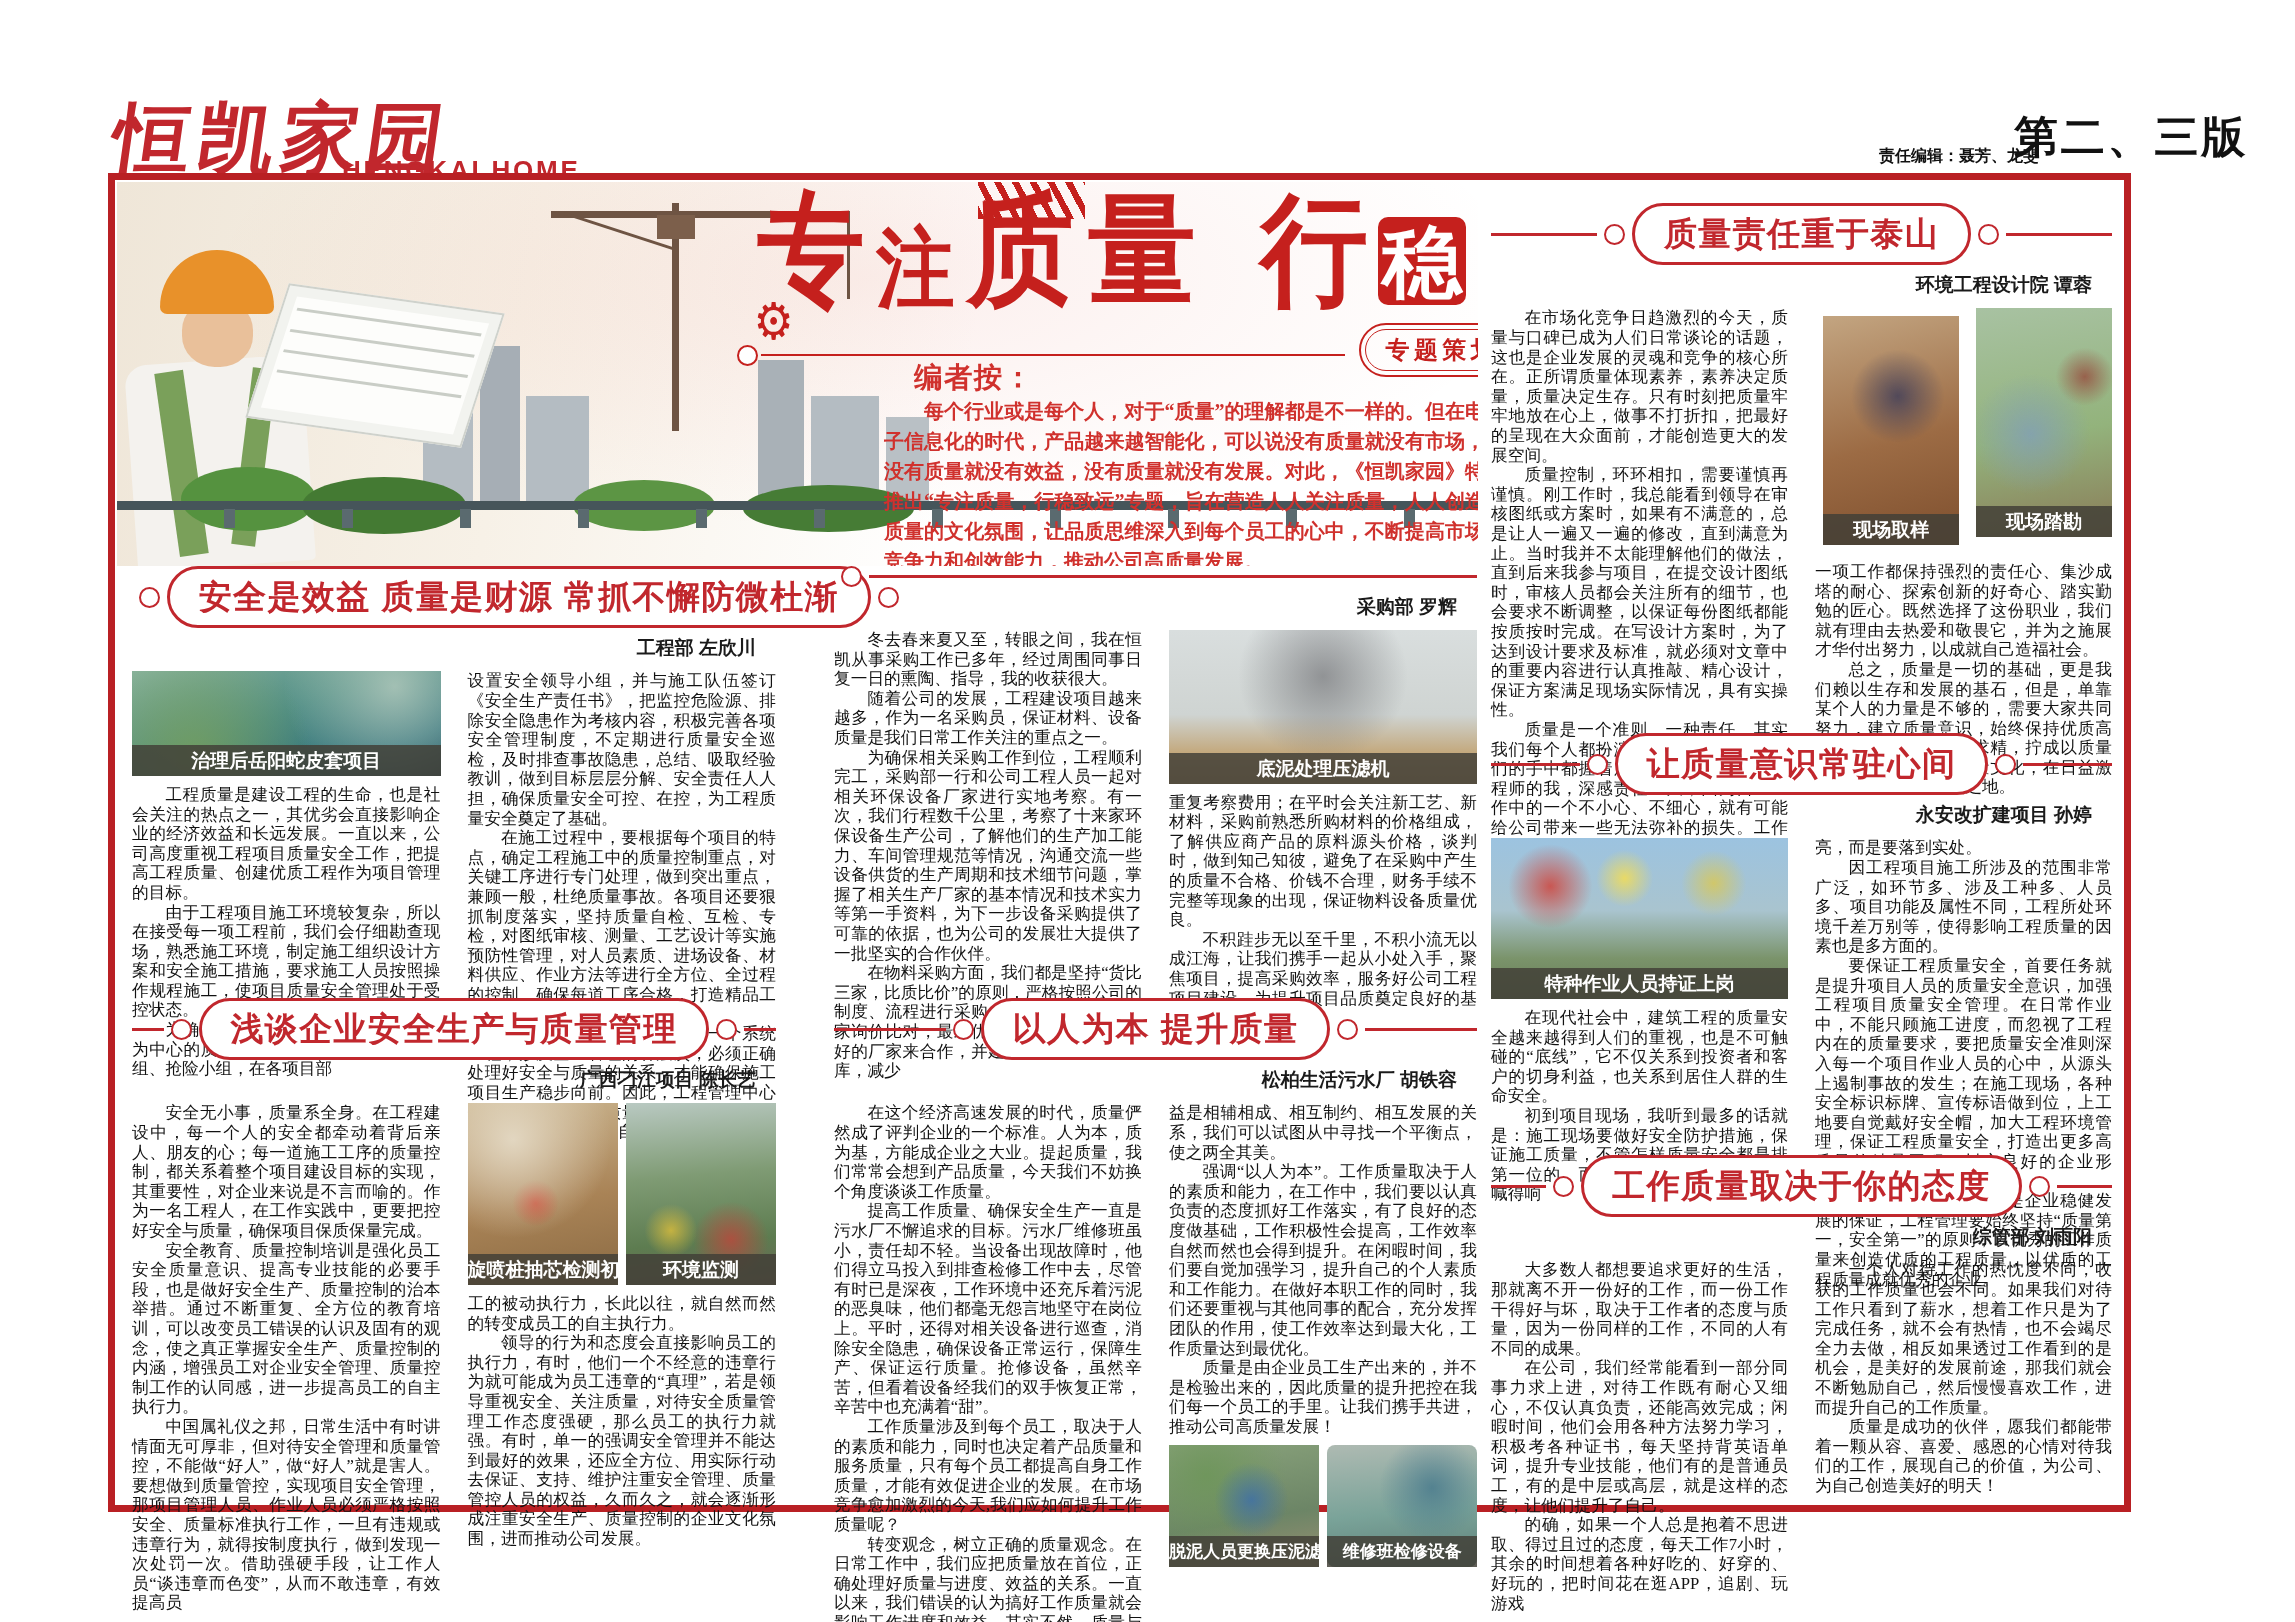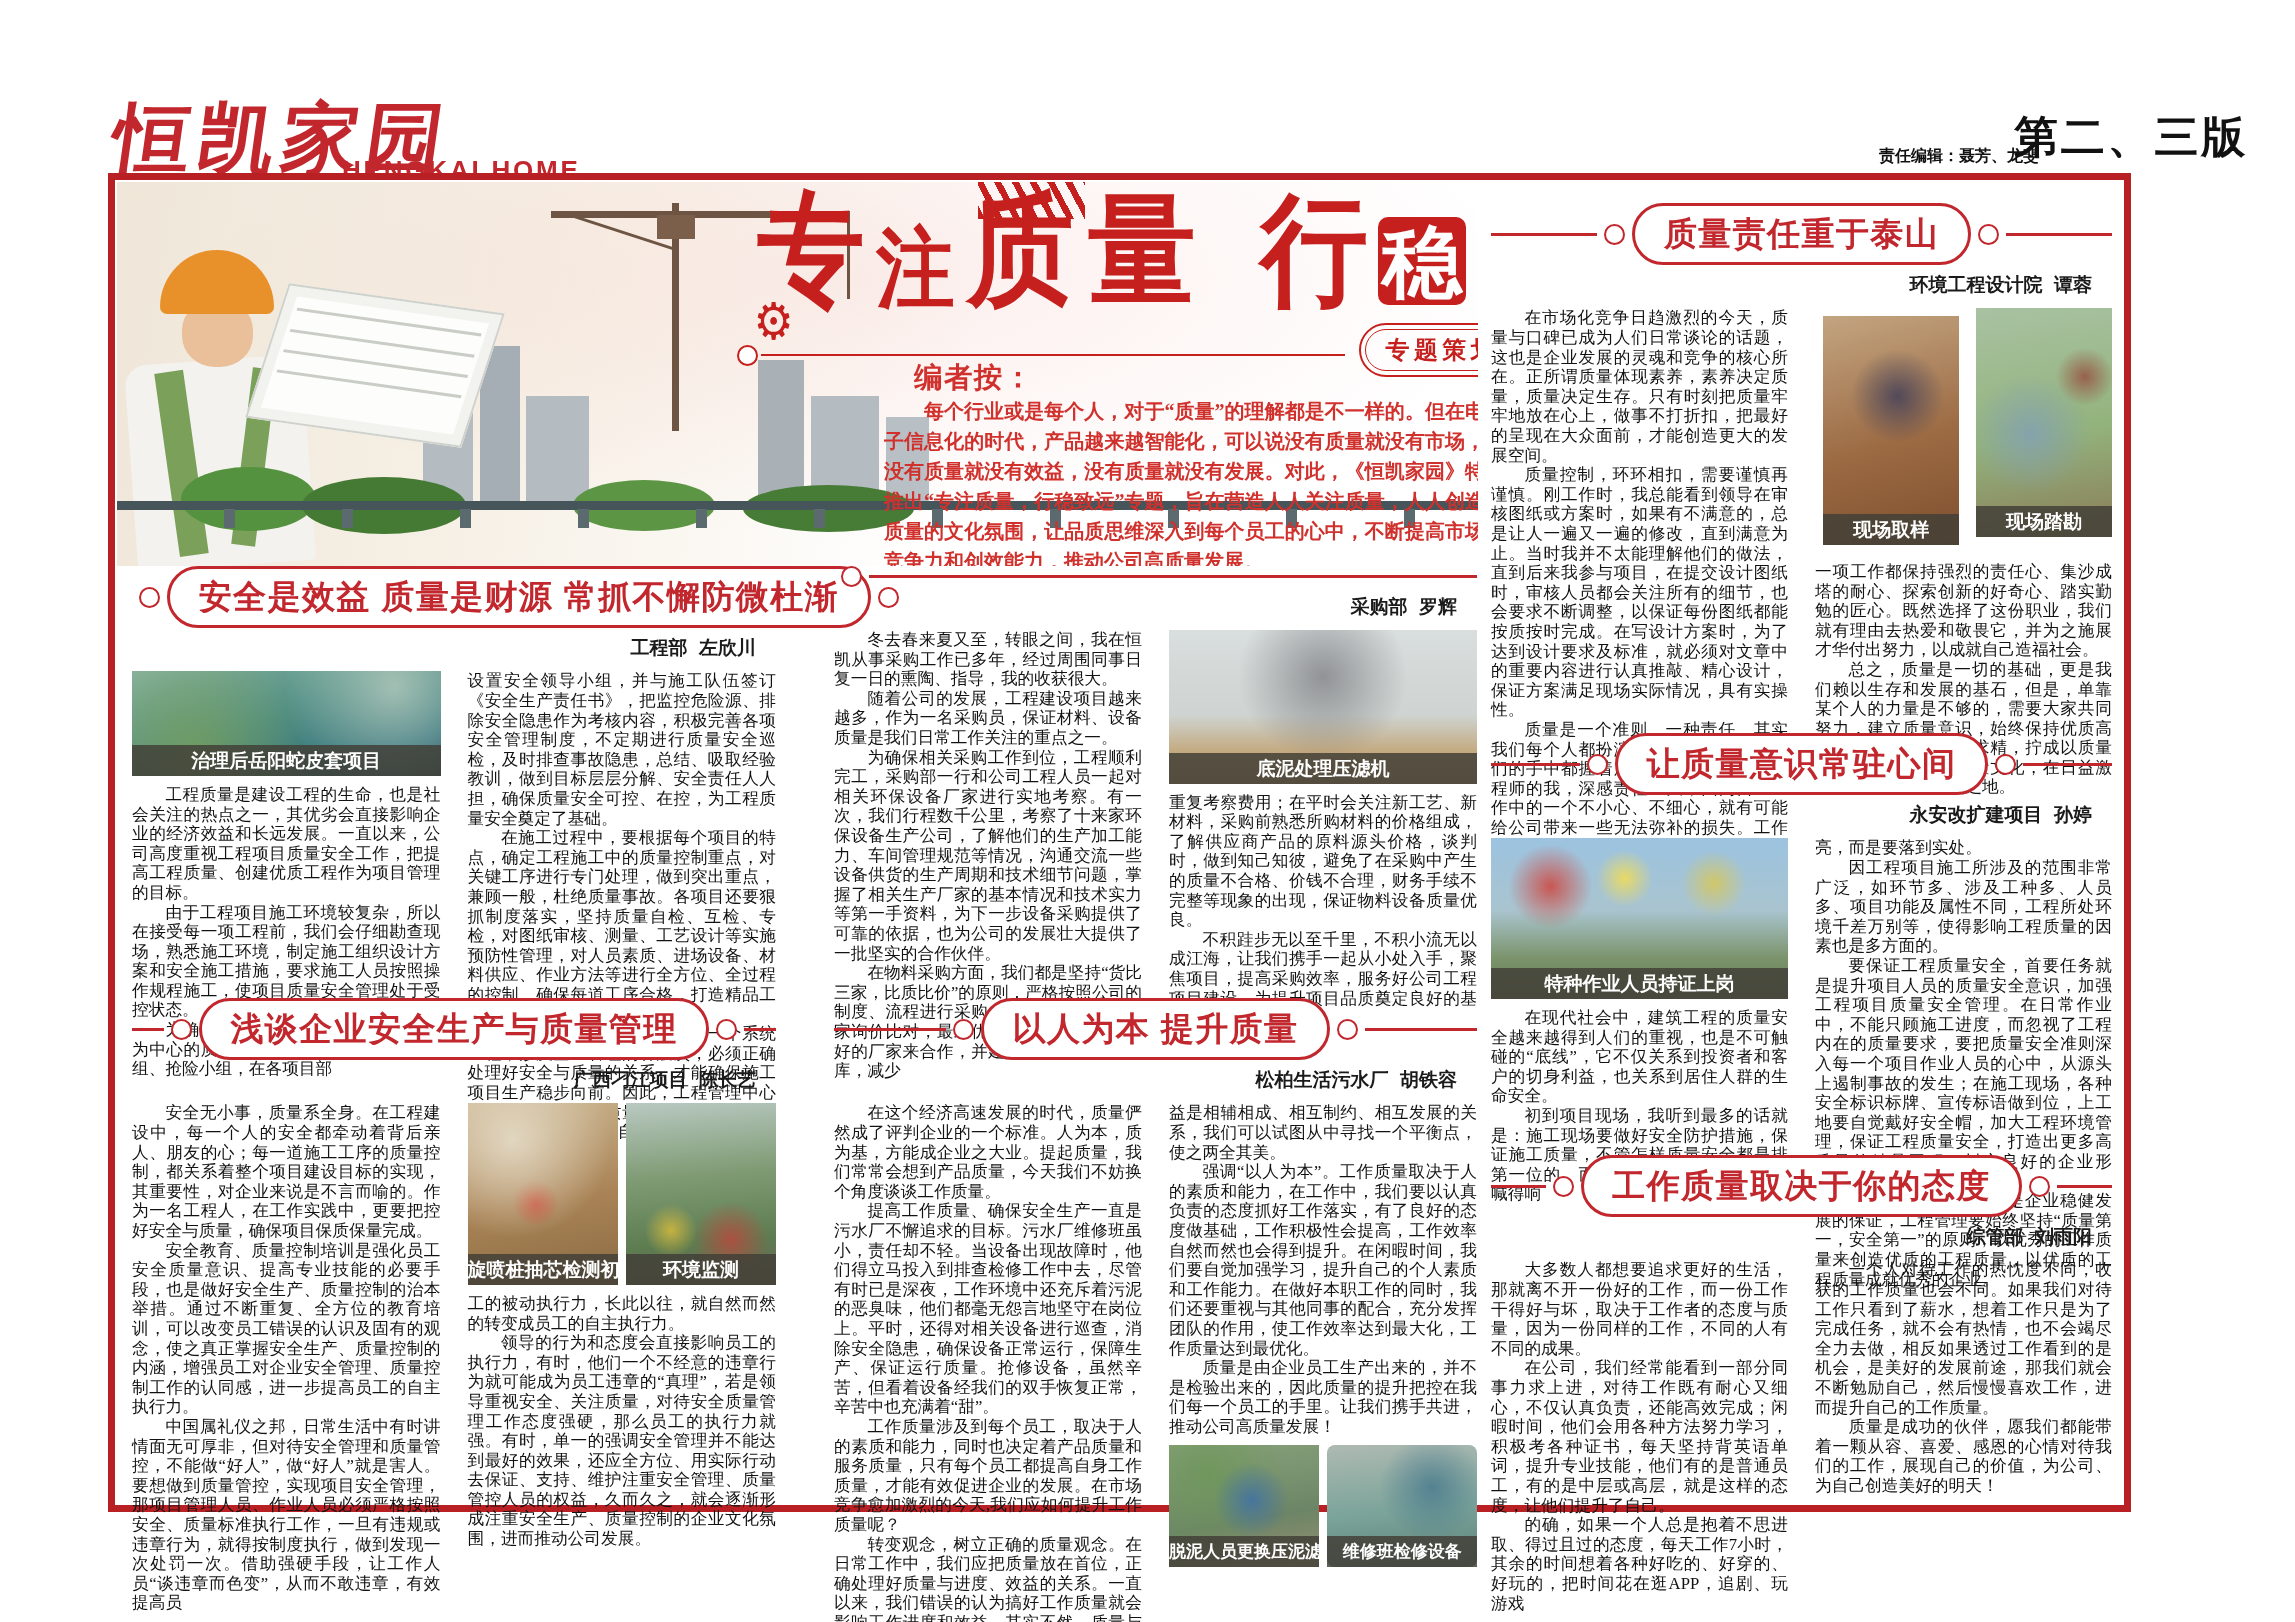--- a/index.html
+++ b/index.html
@@ -77,21 +77,21 @@
       font-size:20px;line-height:30px;text-align:justify;text-indent:2em;font-weight:600;}
   
   .article{position:absolute;}
   .hl-row{display:flex;align-items:center;margin-bottom:1.4px;}
   .hl-line{flex:1;height:2.8px;background:var(--red);}
   .hl-dot{width:17px;height:17px;border:2.8px solid var(--red);border-radius:50%;
       background:#fff;margin:0 7.1px;flex:none;}
   .hl-pill{border:3.6px solid var(--red);border-radius:43px;padding:5.7px 28.5px;
       font-family:"Liberation Sans",sans-serif;font-weight:bold;font-size:33px;
       color:var(--red);white-space:nowrap;letter-spacing:1.4px;background:#fff;}
-  .author{text-align:right;font-family:Liberation Mono, monospace;font-weight:bold;
+  .author{text-align:right;font-family:Liberation Sans, sans-serif;font-weight:bold;
       font-size:19px;color:#1a1a1a;padding:5.7px 20px 10px 0;}
   .abody{display:flex;gap:27px;}
   .bcol{flex:1;min-width:0;}
   .bcol p{margin:0;text-indent:2em;font-size:16.7px;line-height:19.6px;
       text-align:justify;color:#121212;}
   .bcol p.cont{text-indent:0;}
   .photo{position:relative;margin-bottom:8.5px;}
   .photo-row{display:flex;gap:8.5px;margin-bottom:8.5px;}
   .photo-row .photo{flex:1;margin-bottom:0;}
   .caption{position:absolute;left:0;right:0;bottom:0;height:31px;line-height:31px;

